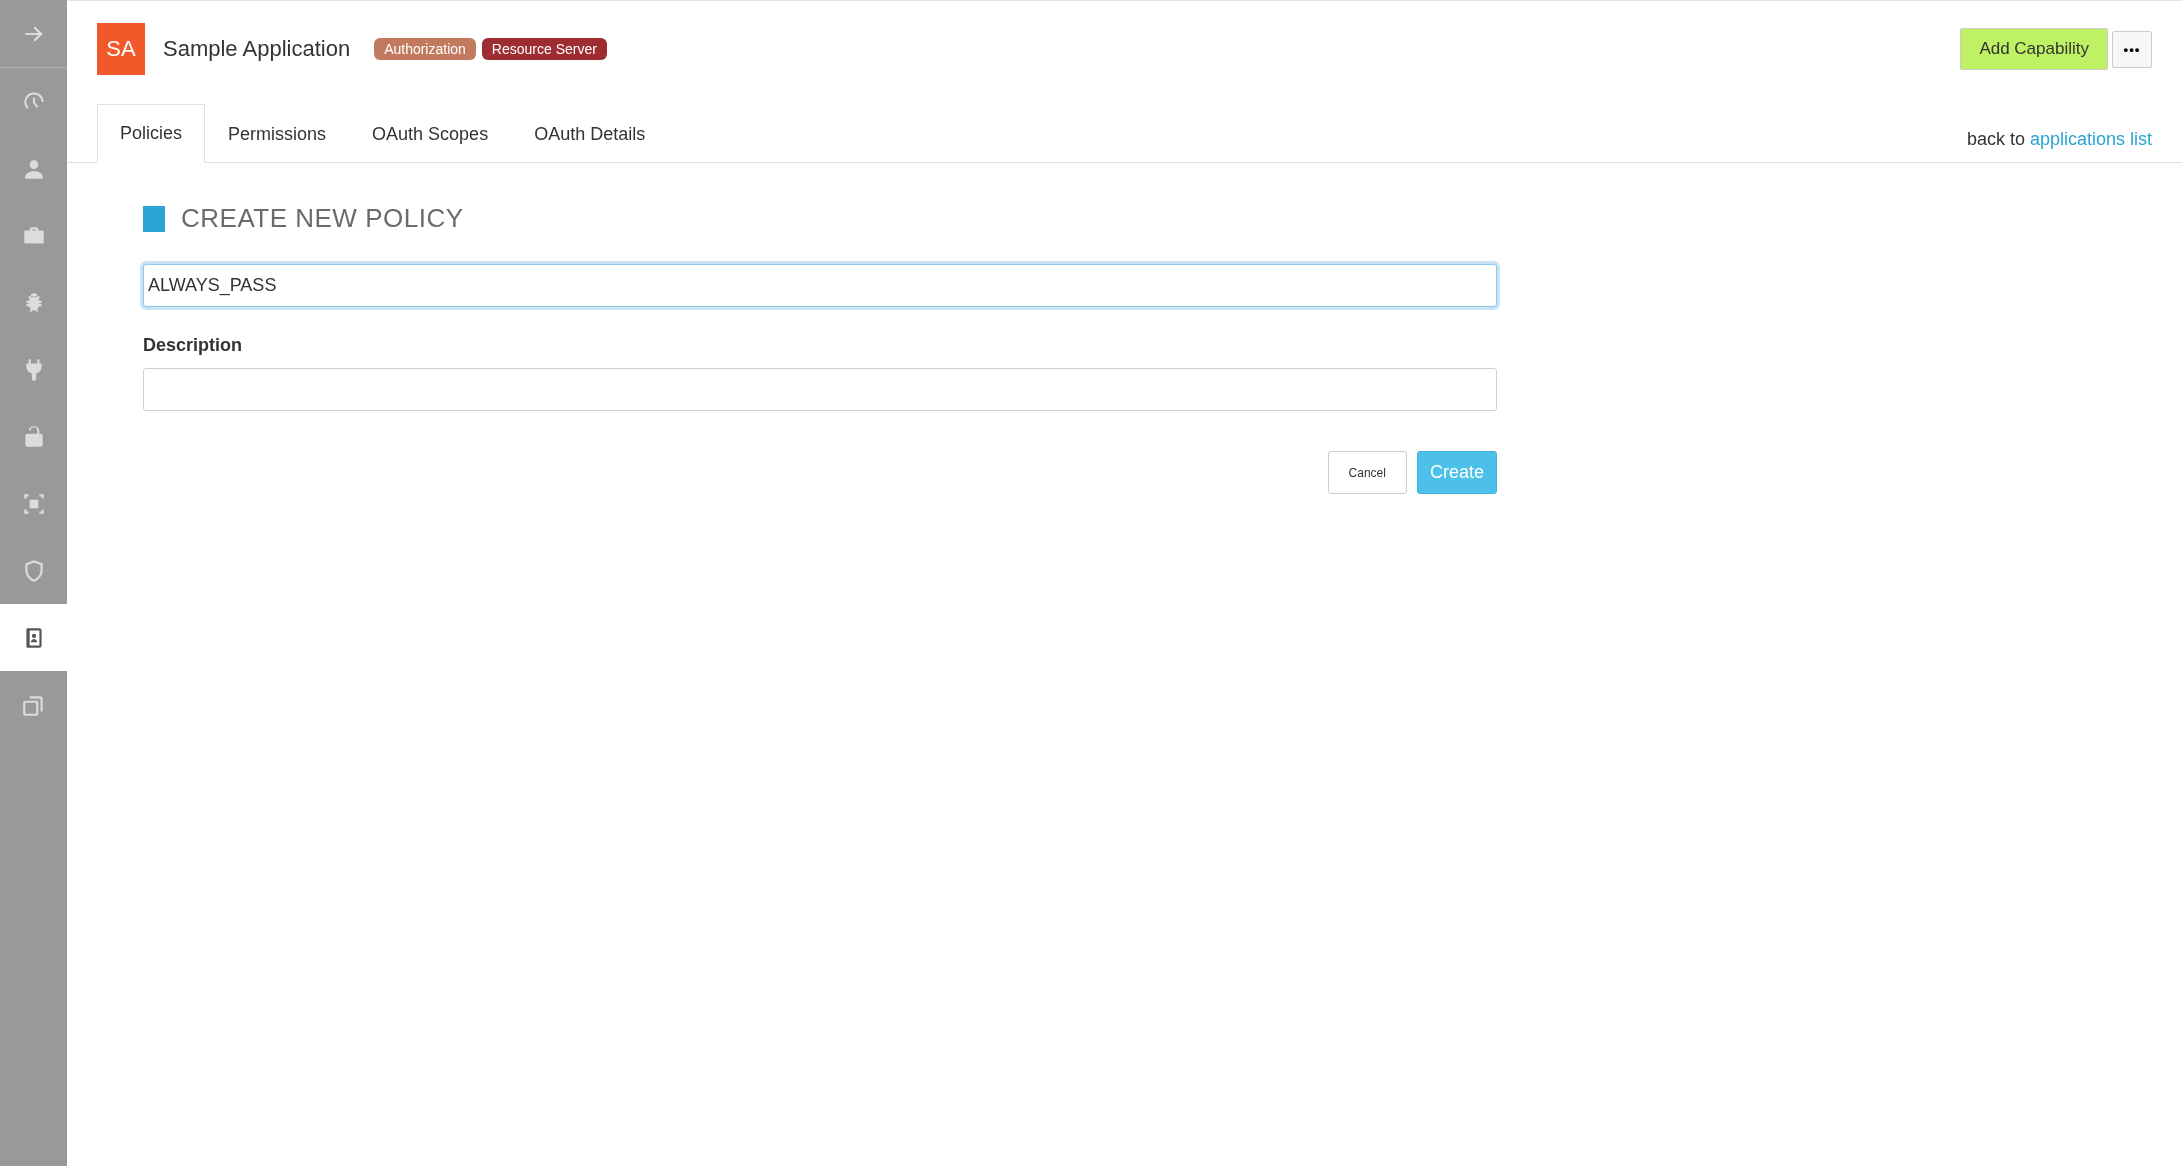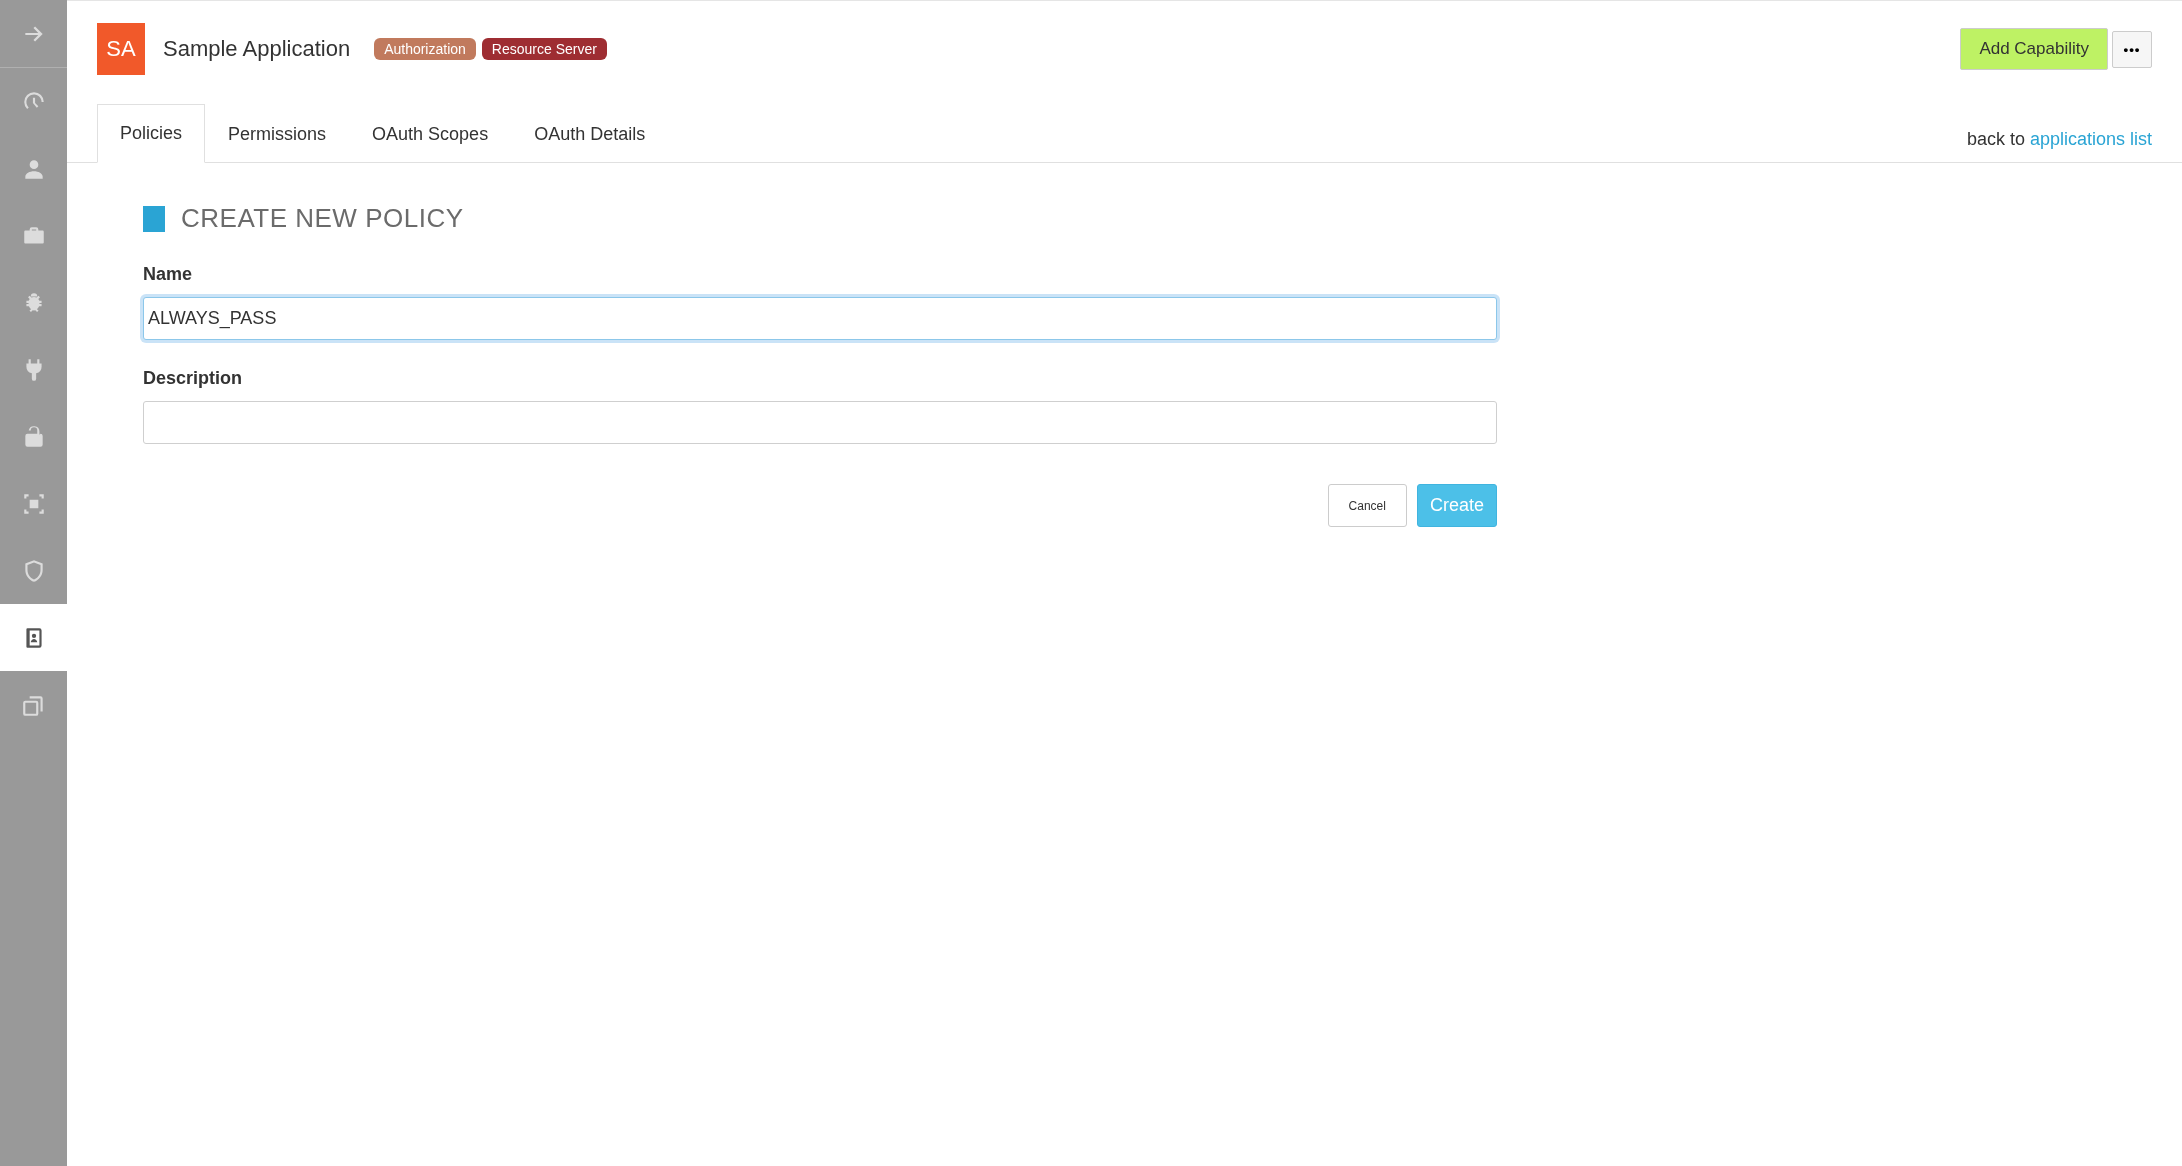--- a/index.html
+++ b/index.html
@@ -241,21 +241,20 @@
     </div>
   </div>
 
   <div class="content">
     <h2 class="section-title">
       <span class="sq"></span>
       <span>CREATE NEW POLICY</span>
     </h2>
 
     <div class="form-group">
-      <div class="form-label">Name</div>
       <input class="form-input focused" type="text" value="ALWAYS_PASS" style="">
     </div>
 
     <div class="form-group">
       <div class="form-label">Description</div>
       <input class="form-input" type="text" value="" style="">
     </div>
 
     <div class="form-actions">
       <button class="btn-default">Cancel</button>

